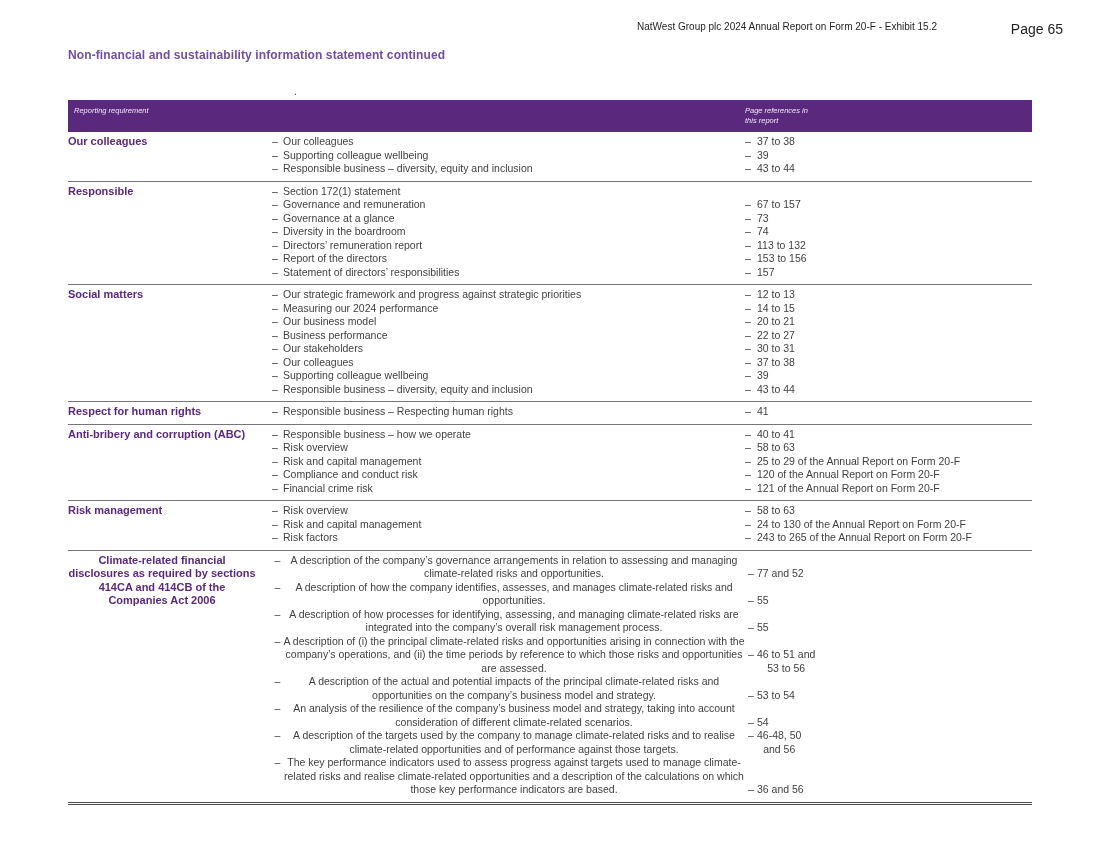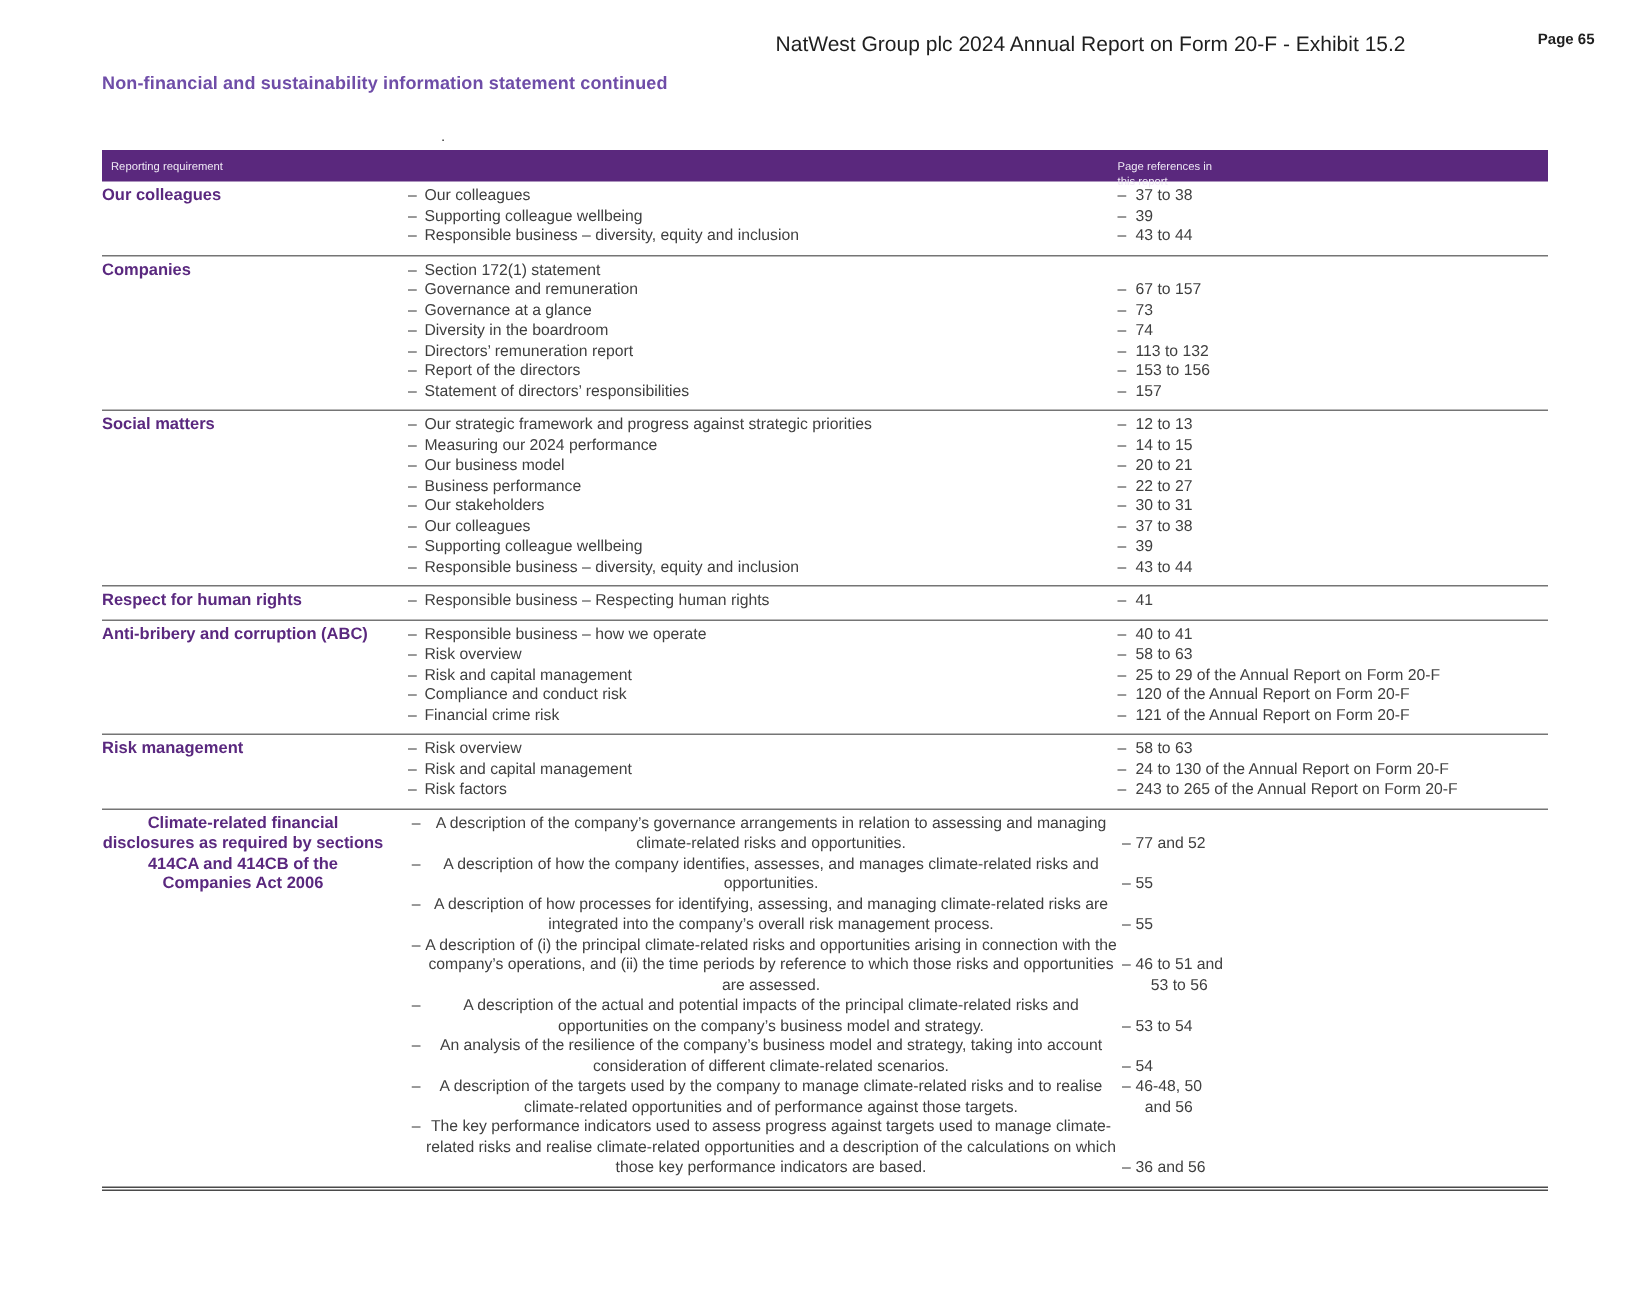--- a/index.html
+++ b/index.html
@@ -5,44 +5,44 @@
   * { margin:0; padding:0; box-sizing:border-box; }
   html,body { background:#ffffff; }
   body {
     width:1100px; height:865px; position:relative; overflow:hidden;
     font-family:"Liberation Sans","DejaVu Sans",sans-serif;
     color:var(--body-text,#3f3f3f);
     -webkit-font-smoothing:antialiased;
   }
   .exhibit-title {
     position:absolute; top:21px; right:163px;
-    font-size:14px; color:var(--header-text,#1f1f1f);
+    font-size:10px; color:var(--header-text,#1f1f1f);
   }
   .page-number {
     position:absolute; top:21px; right:37px;
-    font-size:10px; color:var(--header-text,#1f1f1f);font-weight:bold;
+    font-size:14px; color:var(--header-text,#1f1f1f);
   }
   .doc-title {
     position:absolute; top:48px; left:68px;
     font-size:12px; font-weight:600; letter-spacing:.1px;
     color:var(--title-text,#6f4da8);
     text-align:right;
   }
   .stray-dot {
     position:absolute; top:86px; left:294px;
     font-size:10px; color:#333;
   }
   .table {
     position:absolute; top:100px; left:68px; width:964px;
   }
   .table-header {
-    position:relative; height:21px;
+    position:relative; height:32px;
     background:var(--header-bar,#5a287d);
     color:var(--header-bar-text,#efe9f5);
-    font-size:7.5px; line-height:9.5px;
+    font-size:7.5px; line-height:9.5px;font-style:italic;
   }
   .th-col1 { position:absolute; left:6px; top:6px; }
   .th-col3 { position:absolute; left:677px; top:6px; }
   .th-col3 span { display:block; }
   .row {
     display:grid; grid-template-columns:204px 1fr;
     padding:3px 0 5px;
     border-bottom:1px solid var(--divider,#757575);
   }
   .row:last-child { border-bottom:3px double var(--divider-dark,#4a4a4a);text-align:center; }
@@ -98,21 +98,21 @@
   </div>
 
   <div class="entry">
     <div class="entry-text">Responsible business – diversity, equity and inclusion</div>
     <div class="entry-ref">43 to 44</div>
   </div>
 </div>
   </div>
 
   <div class="row">
-    <div class="category">Companies</div>
+    <div class="category">Responsible</div>
     <div class="entries">
   <div class="entry">
     <div class="entry-text">Section 172(1) statement</div>
   </div>
 
   <div class="entry">
     <div class="entry-text">Governance and remuneration</div>
     <div class="entry-ref">67 to 157</div>
   </div>
 

